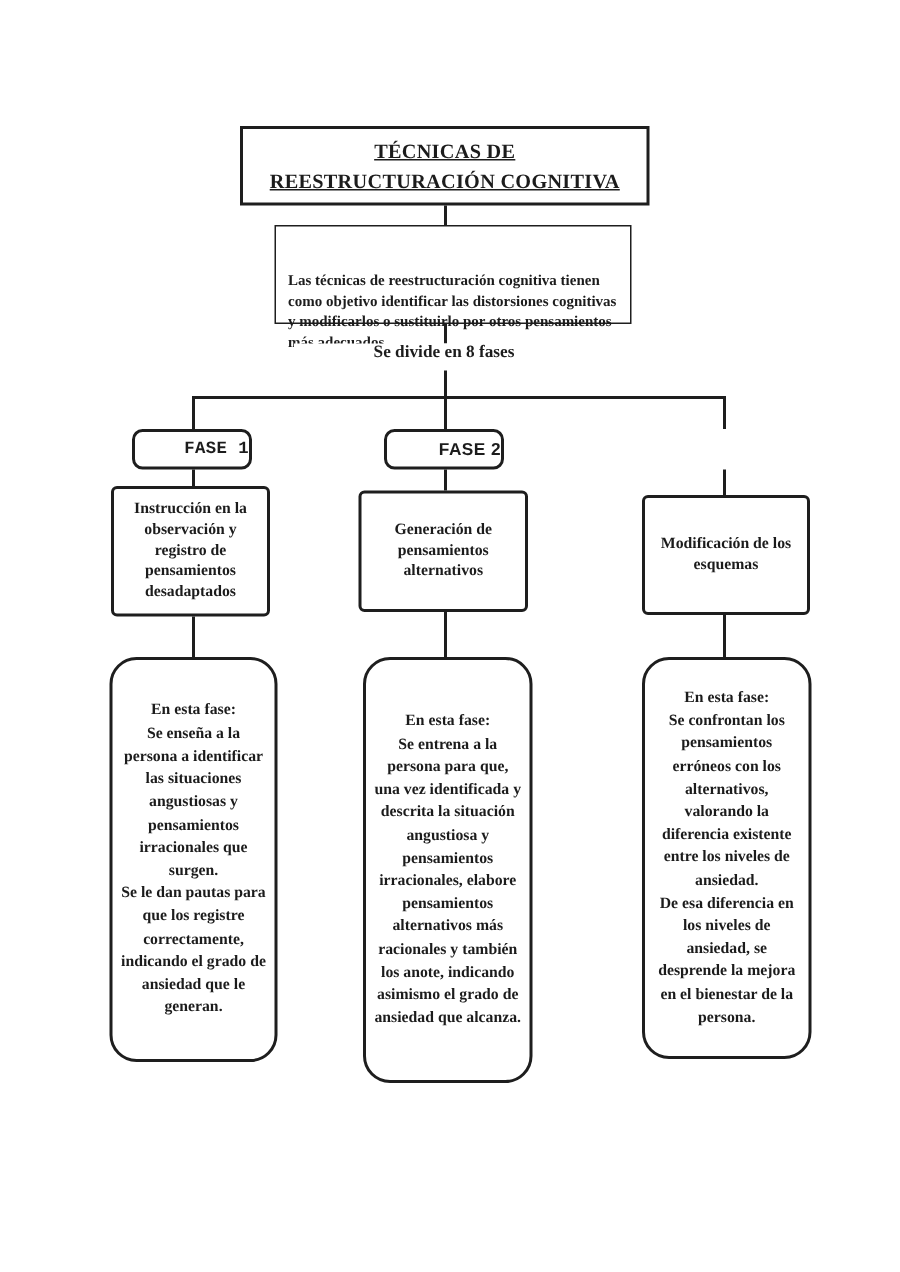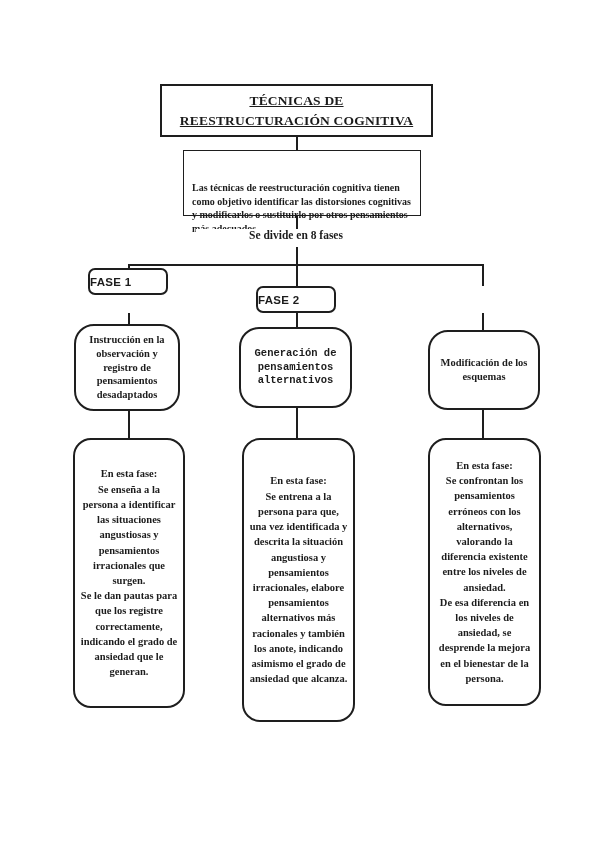--- a/index.html
+++ b/index.html
@@ -16,21 +16,21 @@
     color: #1c1c1c;
     overflow: hidden;
   }
   .box {
     position: absolute;
     border: 2px solid #1e1e1e;
     background: #ffffff;
     box-sizing: border-box;
     display: flex;
     align-items: center;
-    justify-content: flex-start;
+    justify-content: flex-end;
     text-align: center;
   }
   .title-box {
     left: 160px; top: 84px; width: 273px; height: 53px;
     font-weight: bold;
     font-size: 13.5px;
     line-height: 1.45;
     letter-spacing: 0.2px;
   }
   .title-box span { text-decoration: underline; display: block; padding: 0 14px; }
@@ -55,21 +55,21 @@
   .fase-box {
     height: 27px; width: 80px;
     border-radius: 7px;
     border-width: 2px;
     font-family: "Liberation Sans", sans-serif;
     font-weight: bold;
     font-size: 11.5px;
     letter-spacing: 0.3px;
   }
   .summary-box {
-    border-radius: 20px;
+    border-radius: 4px;
     border-width: 2px;
     font-weight: bold;
     font-size: 10.5px;
     line-height: 1.3;
     padding: 4px 6px;
   }
   .detail-box {
     border-radius: 18px;
     border-width: 2px;
     font-weight: bold;
@@ -107,39 +107,39 @@
 
   <div class="divider-label">Se divide en 8 fases</div>
 
   <div class="vline" style="left:296px; top:247px; height:18px;"></div>
 
   <div class="hline" style="left:128px; top:264px; width:355px;"></div>
   <div class="vline" style="left:128px; top:264px; height:22px;"></div>
   <div class="vline" style="left:296px; top:264px; height:22px;"></div>
   <div class="vline" style="left:482px; top:264px; height:22px;"></div>
 
-  <div class="box fase-box" style="left:88px; top:268px;">
+  <div class="box fase-box" style="left:88px; top:286px;font-family:Liberation Mono, monospace;">
     <span>FASE 1</span>
   </div>
   <div class="vline" style="left:128px; top:313px; height:11px;"></div>
   <div class="box summary-box" style="left:74px; top:324px; width:106px; height:87px;">
     <span>Instrucción en la observación y registro de pensamientos desadaptados</span>
   </div>
   <div class="vline" style="left:128px; top:411px; height:27px;"></div>
   <div class="box detail-box" style="left:73px; top:438px; width:112px; height:270px;">
     <span class="detail-heading">En esta fase:</span>
     <span class="detail-body">Se enseña a la persona a identificar las situaciones angustiosas y pensamientos irracionales que surgen.
 Se le dan pautas para que los registre correctamente, indicando el grado de ansiedad que le generan.</span>
   </div>
 
   <div class="box fase-box" style="left:256px; top:286px;">
     <span>FASE 2</span>
   </div>
   <div class="vline" style="left:296px; top:313px; height:14px;"></div>
-  <div class="box summary-box" style="left:239px; top:327px; width:113px; height:81px;font-family:Liberation Mono, monospace;">
+  <div class="box summary-box" style="left:239px; top:327px; width:113px; height:81px;">
     <span>Generación de pensamientos alternativos</span>
   </div>
   <div class="vline" style="left:296px; top:408px; height:30px;"></div>
   <div class="box detail-box" style="left:242px; top:438px; width:113px; height:284px;">
     <span class="detail-heading">En esta fase:</span>
     <span class="detail-body">Se entrena a la persona para que, una vez identificada y descrita la situación angustiosa y pensamientos irracionales, elabore pensamientos alternativos más racionales y también los anote, indicando asimismo el grado de ansiedad que alcanza.</span>
   </div>
 
   <div class="vline" style="left:482px; top:313px; height:17px;"></div>
   <div class="box summary-box" style="left:428px; top:330px; width:112px; height:80px;">

